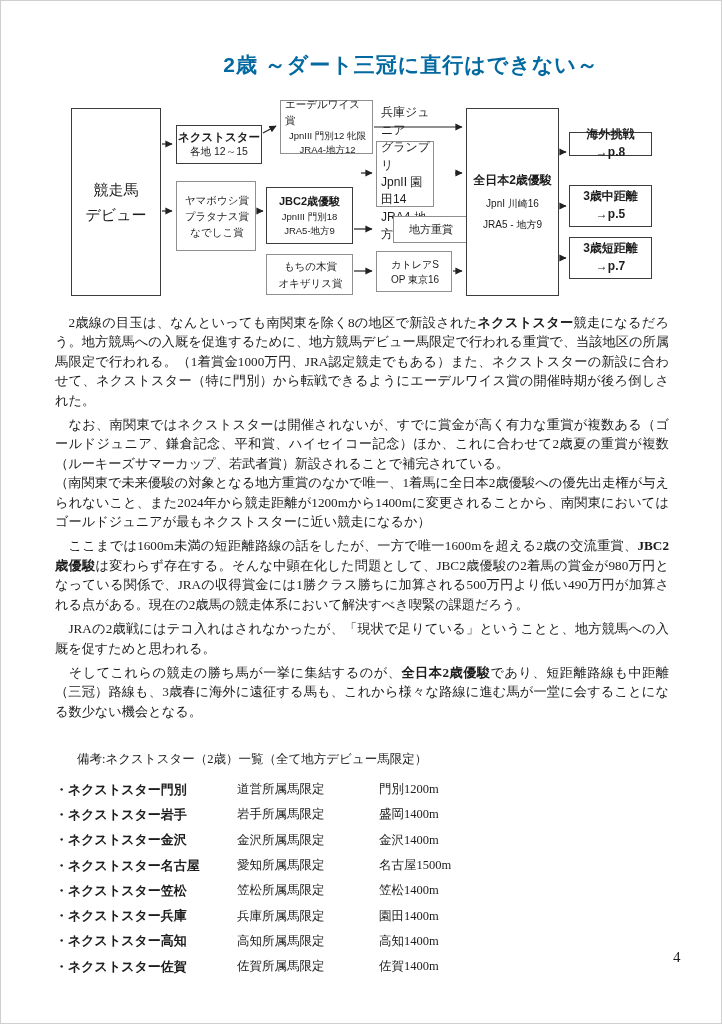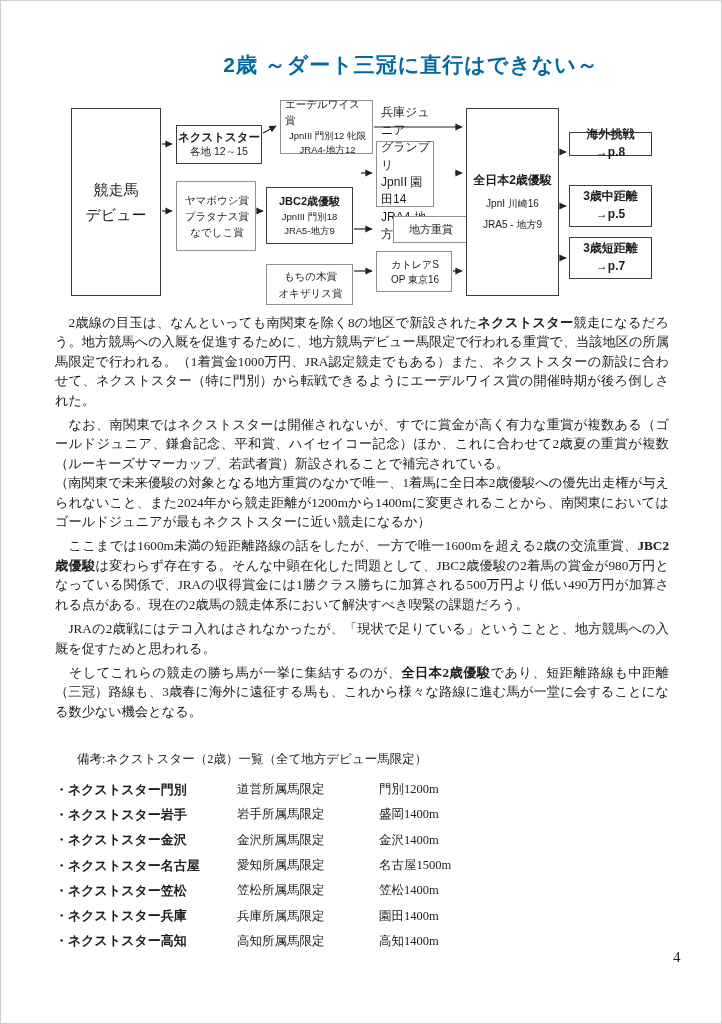--- a/index.html
+++ b/index.html
@@ -27,21 +27,21 @@
   .dbox.light{border:1px solid #8f8f8f;}
   .dbox.leftal{align-items:center;text-align:left;padding-left:4px;padding-right:2px;}
   .bt{font-weight:bold;font-size:11px;}
   .debut{left:70px;top:12px;width:90px;height:188px;font-size:15px;line-height:1.7;}
   .nextstar{left:175px;top:29px;width:86px;height:39px;font-size:10.5px;}
   .nextstar .bt{font-size:11.5px;}
   .yamaboshi{left:175px;top:85px;width:80px;height:70px;font-size:10.5px;line-height:1.55;}
   .edelweiss{left:279px;top:4px;width:93px;height:54px;font-size:9.5px;line-height:1.5;}
   .edelweiss .bt{font-size:10.5px;font-weight:normal;}
   .jbc{left:265px;top:91px;width:87px;height:57px;font-size:9.5px;line-height:1.5;}
-  .mochinoki{left:265px;top:168px;width:87px;height:41px;font-size:10.5px;line-height:1.55;}
+  .mochinoki{left:265px;top:158px;width:87px;height:41px;font-size:10.5px;line-height:1.55;}
   .hyogo{left:375px;top:45px;width:58px;height:66px;font-size:12px;line-height:1.45;}
   .chiho{left:375px;top:120px;width:76px;height:27px;font-size:11px;margin-left:17px;}
   .cattleya{left:375px;top:155px;width:76px;height:41px;font-size:10px;line-height:1.5;}
   .zennihon{left:465px;top:12px;width:93px;height:188px;font-size:10px;row-gap:8px;}
   .zennihon .bt{font-size:12px;}
   .rightbox{width:83px;height:24px;left:568px;font-weight:bold;font-size:12px;row-gap:2px;}
   .kaigai{top:36px;}
   .chukyori{top:89px;height:42px;}
   .tankyori{top:141px;height:42px;}
   
@@ -204,18 +204,23 @@
       <div class="rrow">
         <span class="rname">・ネクストスター兵庫</span>
         <span class="rlimit">兵庫所属馬限定</span>
         <span class="rcourse">園田1400m</span>
       </div>
       <div class="rrow">
         <span class="rname">・ネクストスター高知</span>
         <span class="rlimit">高知所属馬限定</span>
         <span class="rcourse">高知1400m</span>
       </div>
+      <div class="rrow">
+        <span class="rname">・ネクストスター佐賀</span>
+        <span class="rlimit">佐賀所属馬限定</span>
+        <span class="rcourse">佐賀1400m</span>
+      </div>
     </div>
   </div>
 
   <div class="pagenum">4</div>
 
 </div>
 
 </body></html>

